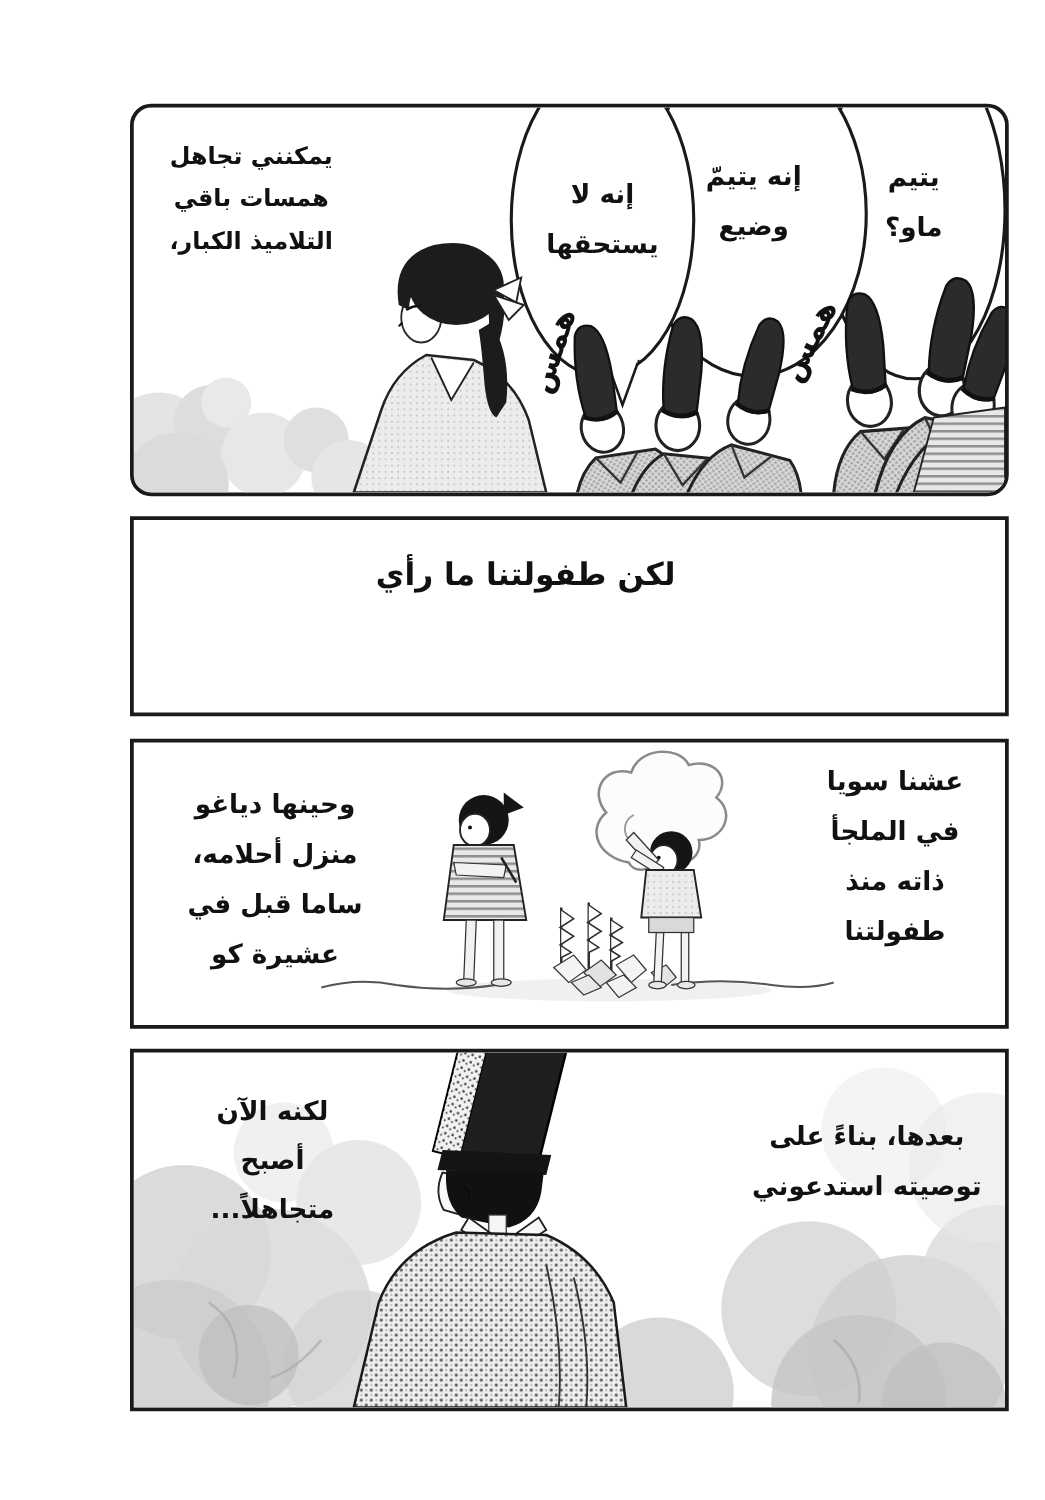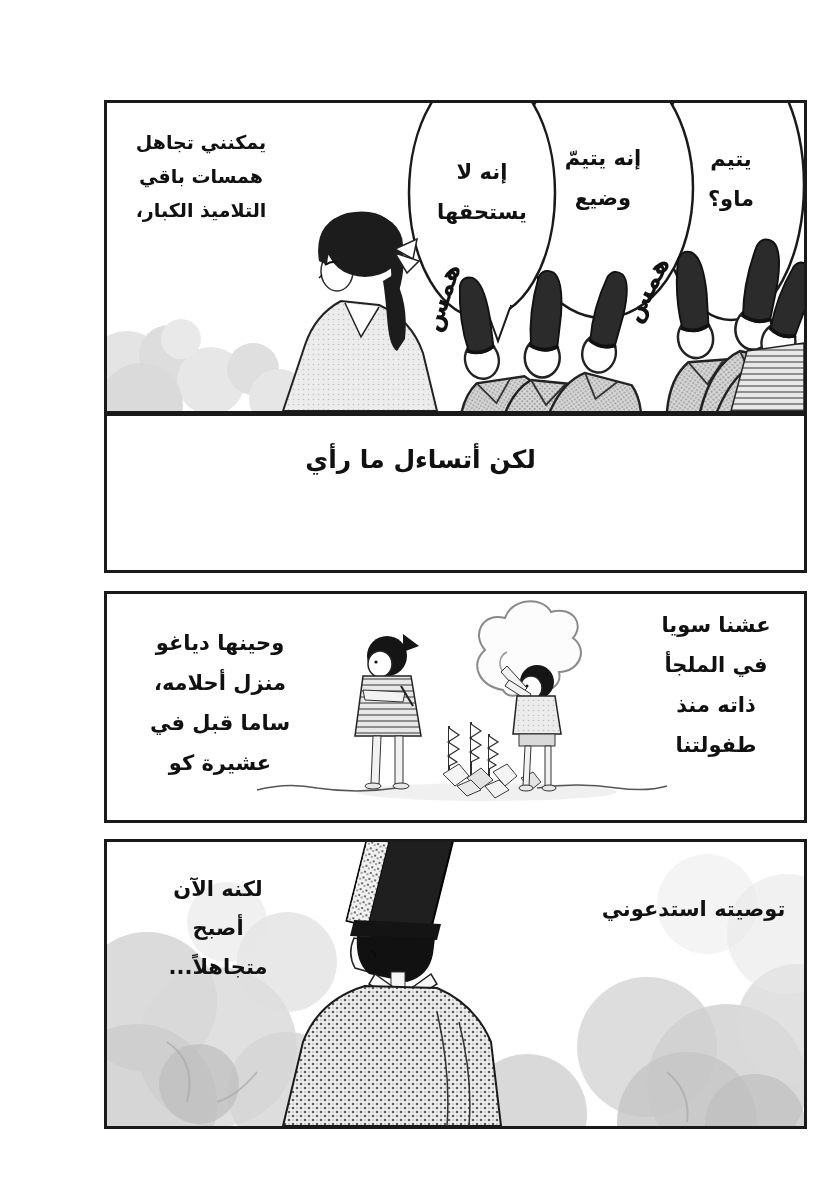--- a/index.html
+++ b/index.html
@@ -1,19 +1,19 @@
 <!DOCTYPE html>
 <html lang="ar"><head>
 <meta charset="utf-8">
 <style>
   html,body{margin:0;padding:0;background:#ffffff;}
   .page{position:relative;width:836px;height:1200px;background:#fff;overflow:hidden;
         font-family:"DejaVu Sans",sans-serif;color:#111;}
   .panel{position:absolute;background:#fff;border:3px solid #1a1a1a;box-sizing:border-box;overflow:hidden;}
-  #p1{left:104px;top:100px;width:703px;height:314px;}
+  #p1{left:104px;top:83px;width:703px;height:314px;border-radius:17px;}
   #p2{left:104px;top:413px;width:703px;height:160px;}
   #p3{left:104px;top:591px;width:703px;height:232px;}
   #p4{left:104px;top:839px;width:703px;height:290px;}
   .art{position:absolute;left:0;top:0;width:100%;height:100%;}
   .txt{position:absolute;direction:rtl;text-align:center;font-weight:bold;color:#111;z-index:5;}
   .tline{white-space:nowrap;}
   
   .narration{left:8px;top:22px;width:172px;font-size:19px;line-height:34px;}
   .bub-right{left:554px;top:36px;width:140px;font-size:21px;line-height:40px;}
   .bub-mid{left:426px;top:35px;width:140px;font-size:21px;line-height:40px;}
@@ -137,21 +137,21 @@
     <div class="txt bub-left">
       <div class="tline">إنه لا</div>
       <div class="tline">يستحقها</div>
     </div>
     <div class="sfx sfx-l">همس</div>
     <div class="sfx sfx-r">همس</div>
   </section>
 
   <section class="panel" id="p2">
     <div class="txt p2cap">
-      <div class="tline">لكن أتساءل ما رأي</div>
+      <div class="tline">لكن طفولتنا ما رأي</div>
     </div>
   </section>
 
   <section class="panel" id="p3">
     <svg class="art" viewBox="0 0 697 226">
 
       <g>
         <ellipse cx="380" cy="198" rx="130" ry="9" fill="#e6e6e6" opacity="0.6"></ellipse>
         <path d="M150,196 q30,-8 60,-2 q40,6 80,0 M430,194 q40,-6 80,0 q30,4 50,-2" stroke="#555" stroke-width="1.5" fill="none"></path>
       </g>
@@ -253,20 +253,21 @@
         <path d="M247,96 Q240,112 248,126 L262,130 L258,98 Z" fill="#fafafa" stroke="#222" stroke-width="1.5"></path>
         <path d="M250,94 Q248,120 262,132 L300,140 Q322,134 326,112 L328,96 Z" fill="#111111"></path>
         <path d="M264,108 q5,2 4,8" stroke="#0a0a0a" stroke-width="1.5" fill="none"></path>
         <rect x="284" y="130" width="14" height="18" fill="#f5f5f5" stroke="#333" stroke-width="1"></rect>
         <polygon points="262,142 296,164 330,142 324,132 296,152 268,132" fill="#f8f8f8" stroke="#222" stroke-width="1.5"></polygon>
         <path d="M176,284 L196,200 Q212,158 258,144 L330,146 Q368,162 384,200 L394,284 Z" fill="url(#floral)" stroke="#1a1a1a" stroke-width="2"></path>
         <path d="M330,170 Q344,230 340,284 M352,180 Q366,235 362,284" stroke="#333" stroke-width="1.5" fill="none"></path>
       </g>
     </svg>
     <div class="txt p4right">
+      <div class="tline">بعدها، بناءً على</div>
       <div class="tline">توصيته استدعوني</div>
     </div>
     <div class="txt p4left">
       <div class="tline">لكنه الآن</div>
       <div class="tline">أصبح</div>
       <div class="tline">متجاهلاً...</div>
     </div>
   </section>
 
 </div>

